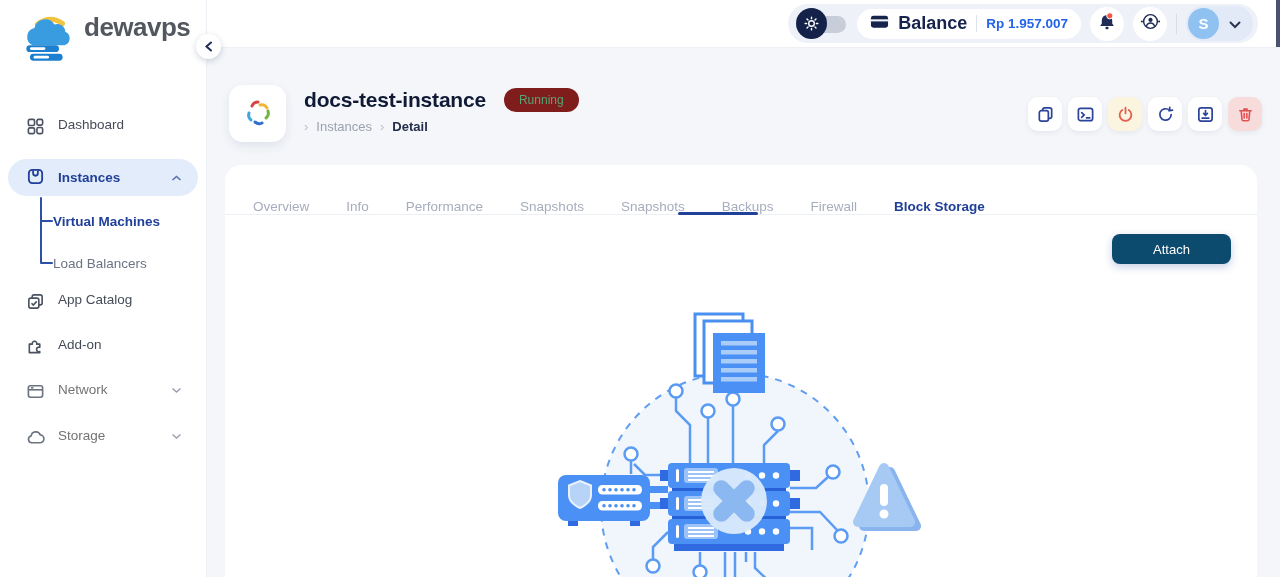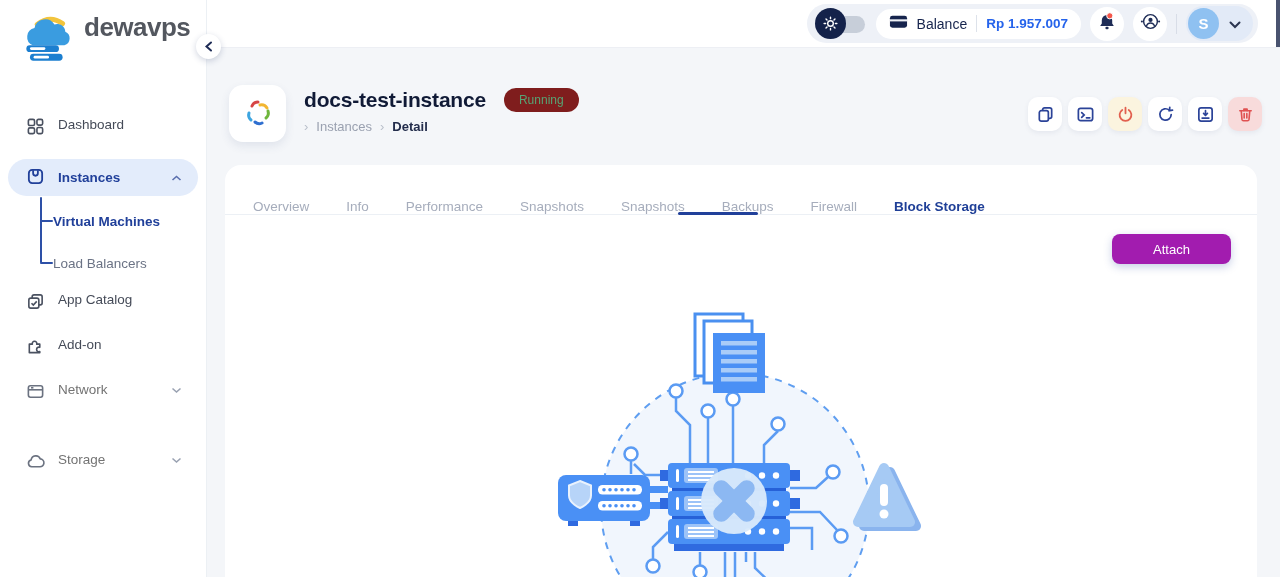--- a/index.html
+++ b/index.html
@@ -21,21 +21,21 @@
   .tree-h { position:absolute; left:40px; width:13px; height:2px; background:#2d50a7; border-radius:2px; }
 
   
   .topbar { position:absolute; left:207px; right:0; top:0; height:48px; background:#fff; border-bottom:1px solid #edeff4; }
   .collapse-btn { position:absolute; left:-11px; top:34px; width:25px; height:25px; background:#fff; border-radius:50%; box-shadow:0 2px 6px rgba(40,60,110,.22); display:flex; align-items:center; justify-content:center; cursor:pointer; z-index:9; }
   .top-cluster { position:absolute; right:22px; top:4px; height:39px; background:#eef1f7; border-radius:20px; display:flex; align-items:center; padding:0 5px 0 8px; gap:9px; }
   .toggle-wrap { position:relative; width:52px; height:32px; cursor:pointer; }
   .toggle-track { position:absolute; left:14px; top:8px; width:36px; height:17px; background:#c7ced9; border-radius:9px; }
   .toggle-knob { position:absolute; left:0; top:0; width:31px; height:31px; background:#14224a; border-radius:50%; display:flex; align-items:center; justify-content:center; }
   .balance-pill { height:30px; background:#fff; border-radius:16px; display:flex; align-items:center; gap:9px; padding:0 13px; cursor:pointer; }
-  .balance-label { font-size:14px; font-weight:400; color:#16244d; }
+  .balance-label { font-size:18px; font-weight:700; color:#16244d; }
   .balance-sep { width:1px; height:17px; background:#dde2ea; }
   .balance-value { font-size:13.5px; font-weight:700; color:#2563eb; }
   .icon-circle { width:34px; height:34px; background:#fff; border-radius:50%; display:flex; align-items:center; justify-content:center; cursor:pointer; }
   .cluster-sep { width:1px; height:20px; background:#d8dde7; }
   .avatar-pill { height:35px; background:#e2eaf7; border-radius:18px; display:flex; align-items:center; gap:10px; padding:2px 12px 2px 2px; cursor:pointer; }
   .avatar { width:31px; height:31px; border-radius:50%; background:#8fc1f1; color:#fff; font-size:15px; font-weight:700; display:flex; align-items:center; justify-content:center; }
   .scroll-strip { position:absolute; right:0; top:0; width:4px; height:47px; background:#49536f; }
 
   
   .main { position:absolute; left:207px; top:48px; right:0; bottom:0; }
@@ -52,21 +52,21 @@
   .action-btn.warn { background:#fbf4df; }
   .action-btn.danger { background:#f8dbdb; }
 
   
   .card { position:absolute; left:18px; right:23px; top:117px; height:470px; background:#fff; border-radius:16px; }
   .tabs { position:relative; height:50px; border-bottom:1px solid #ecf0f5; display:flex; align-items:flex-end; gap:37px; padding:0 28px; }
   .tab { font-size:13.5px; color:#a6adbc; cursor:pointer; white-space:nowrap; }
   .tab.active { color:#1f3f97; font-weight:700;margin-top:45px; }
   .tab-indicator { position:absolute; left:453px; bottom:-1px; width:80px; height:3px; background:#21409a; border-radius:2px; }
   .attach-row { display:flex; justify-content:flex-end; padding:19px 26px 0 0; }
-  .attach-btn { width:119px; height:30px; background:#a21caf; color:#fff; border:none; border-radius:8px; font-size:13px; font-family:"Liberation Sans",sans-serif; cursor:pointer; box-shadow:0 3px 8px rgba(33,64,154,.25); }
+  .attach-btn { width:119px; height:30px; background:#0c4a6e; color:#fff; border:none; border-radius:8px; font-size:13px; font-family:"Liberation Sans",sans-serif; cursor:pointer; box-shadow:0 3px 8px rgba(33,64,154,.25); }
   .illustration { position:absolute; left:325px; top:135px; width:380px; height:335px; }
 </style>
 </head>
 <body>
 
 <aside class="sidebar">
   <div class="logo">
     <span>
       <svg width="58" height="52" viewBox="0 0 64 56">
         <path d="M19 13 Q33 2 47 12" stroke="#f2c43d" stroke-width="5.5" fill="none" stroke-linecap="round"></path>
@@ -146,21 +146,21 @@
       </svg>
     </span>
     <span>Network</span>
     <span class="chev">
       <svg width="11" height="7" viewBox="0 0 11 7" fill="none" stroke="#9aa2b2" stroke-width="1.6">
           <path d="M1.5 1.5 L5.5 5 L9.5 1.5"></path>
         </svg>
     </span>
   </div>
 
-  <div class="nav-item muted" style="top:452px">
+  <div class="nav-item muted" style="top:428px">
     <span>
       <svg width="19" height="19" viewBox="0 0 20 20" fill="none" stroke="#6b7280" stroke-width="1.7" stroke-linejoin="round">
         <path d="M6 15.5 a3.6 3.6 0 0 1 -0.6 -7.1 a5 5 0 0 1 9.6 -1.2 a3.4 3.4 0 0 1 -0.6 8.3 z"></path>
       </svg>
     </span>
     <span>Storage</span>
     <span class="chev">
       <svg width="11" height="7" viewBox="0 0 11 7" fill="none" stroke="#9aa2b2" stroke-width="1.6">
           <path d="M1.5 1.5 L5.5 5 L9.5 1.5"></path>
         </svg>

